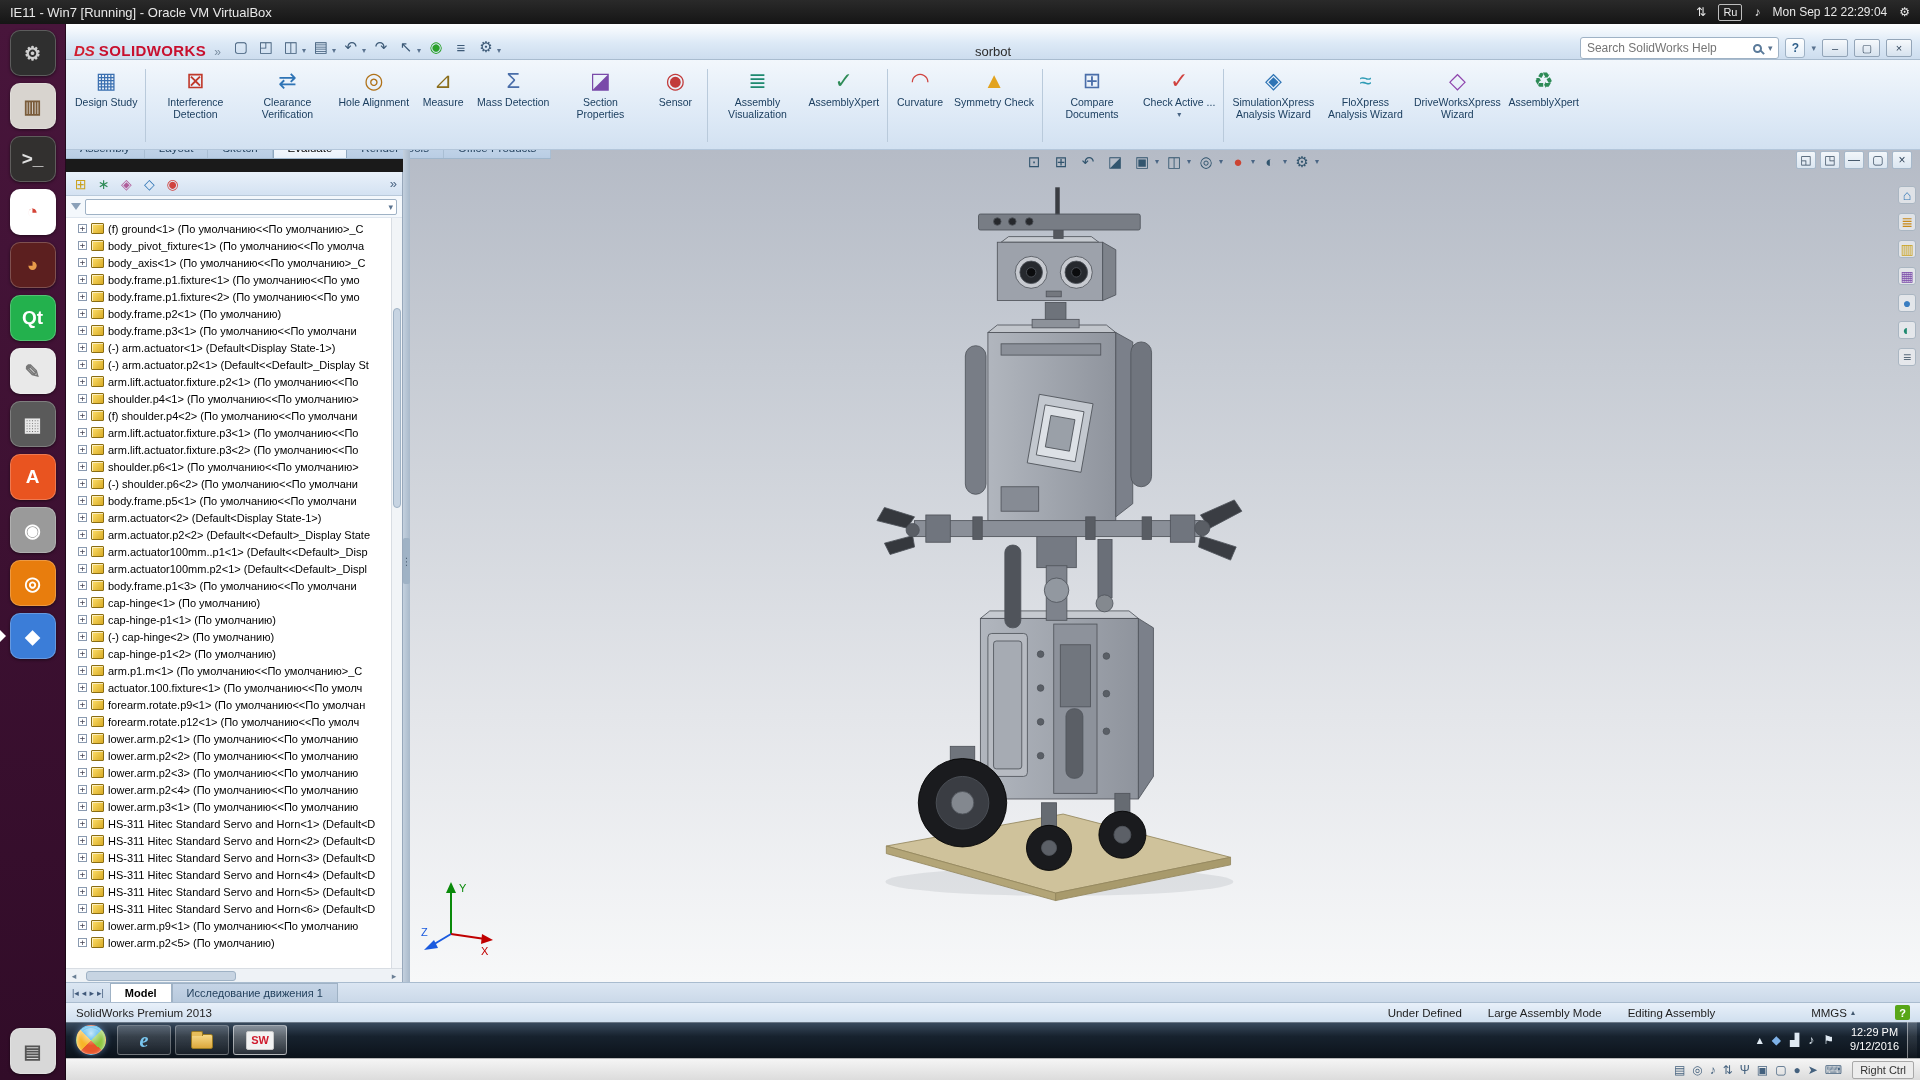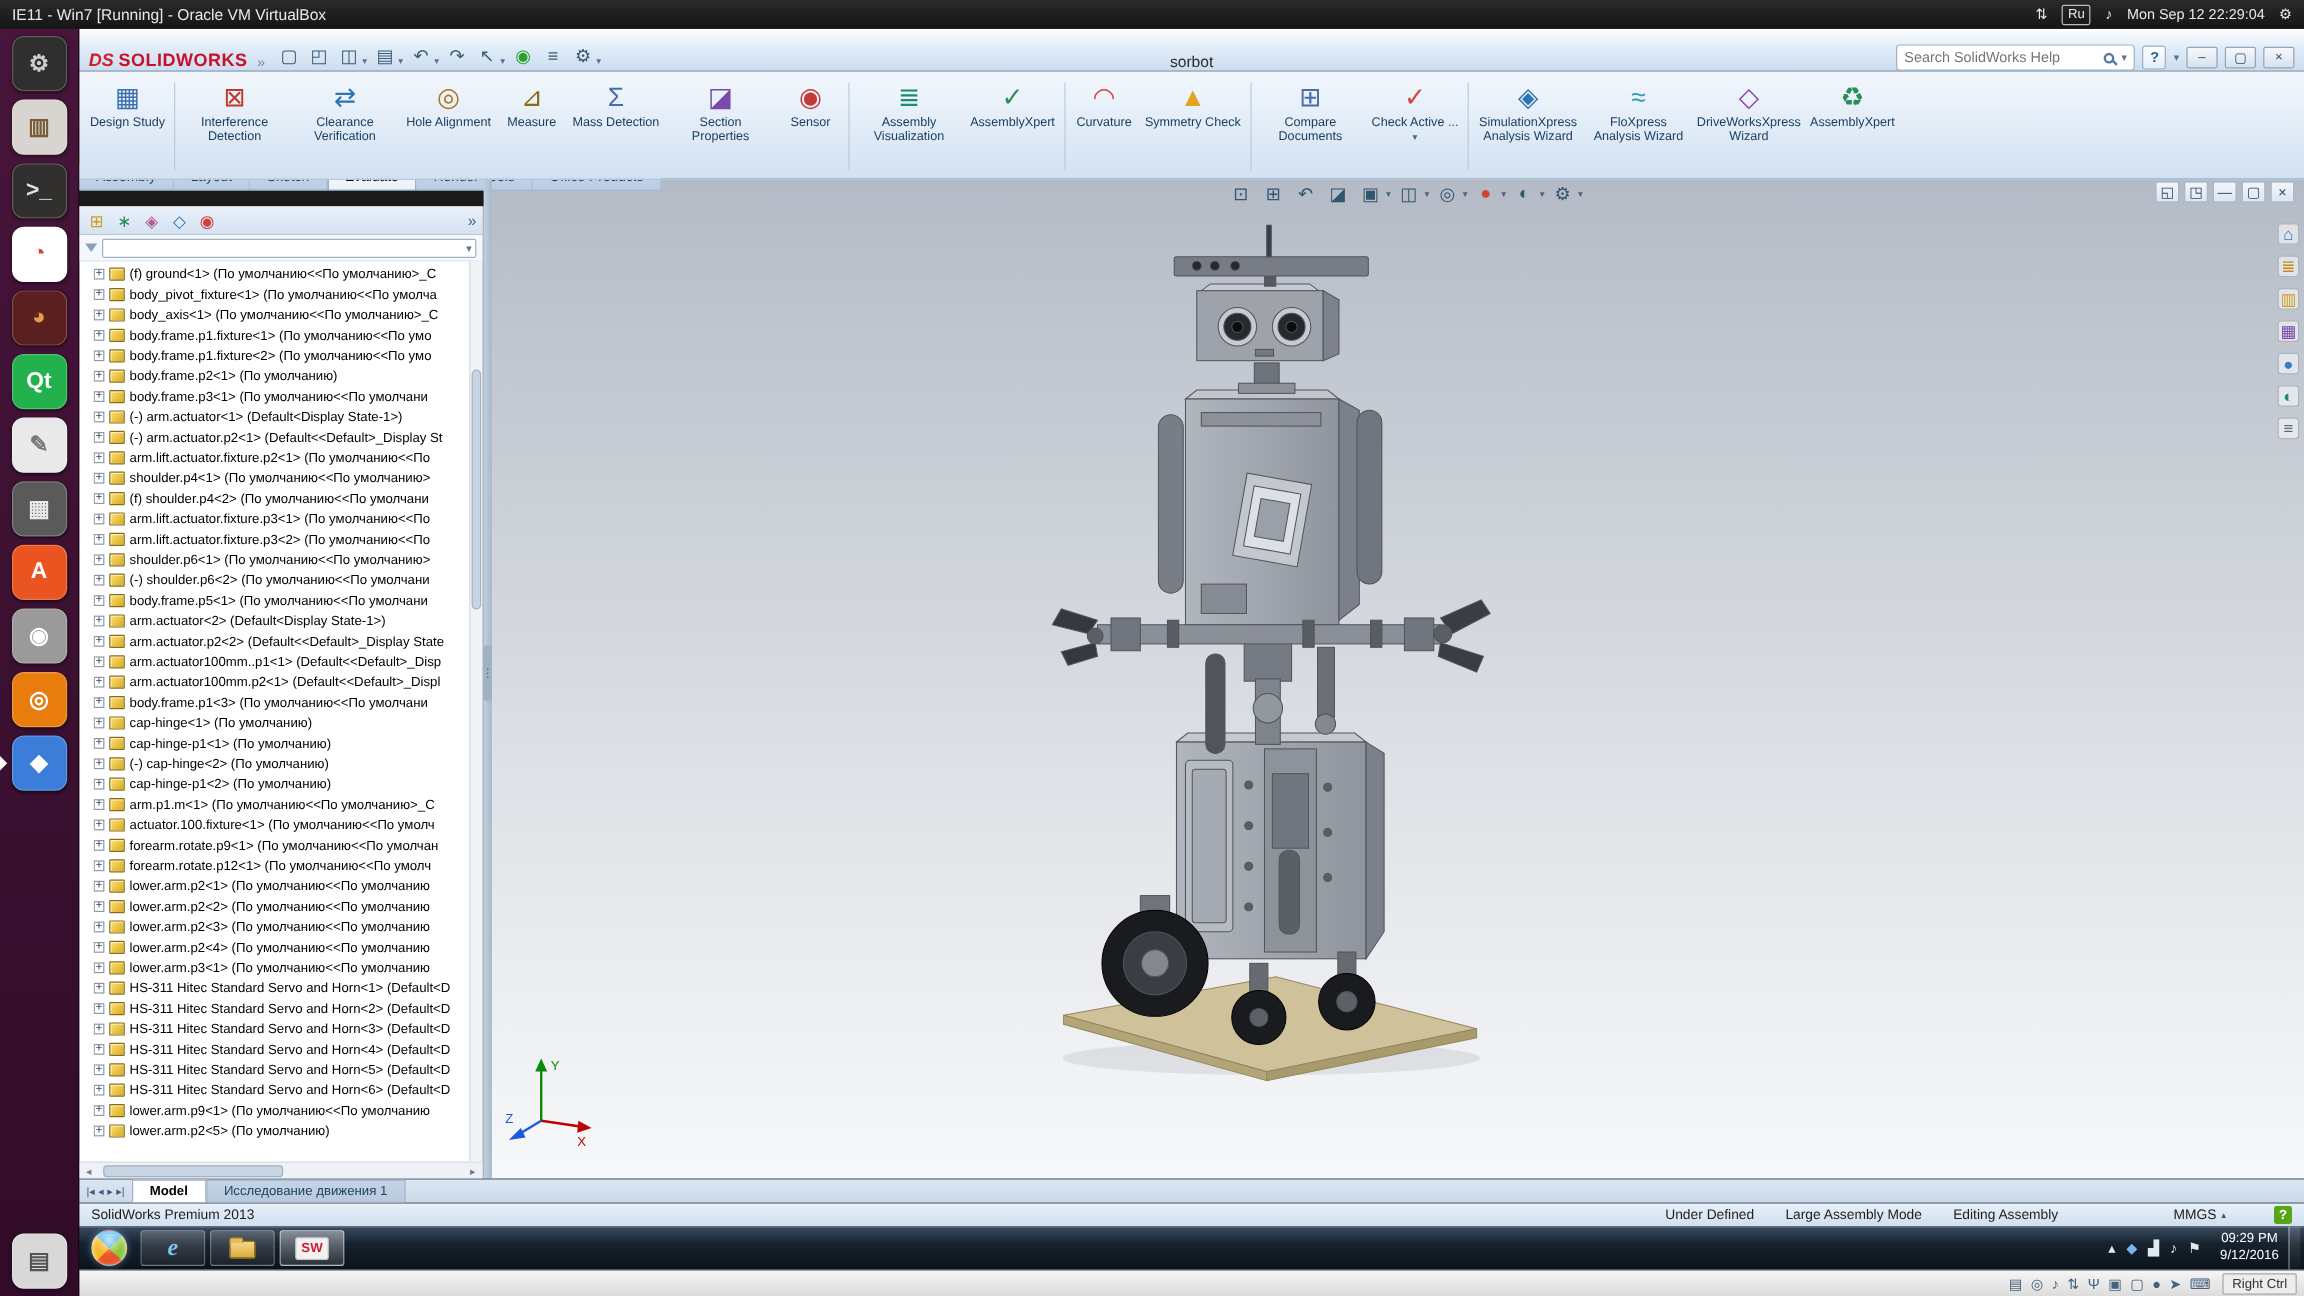--- a/index.html
+++ b/index.html
@@ -745,21 +745,21 @@
       </div>
     </div>
   <div class="tray">
       <span class="tray-icon">▴</span>
       <span class="tray-icon" style="color: rgb(127, 178, 232);">◆</span>
       <span class="tray-icon">▟</span>
       <span class="tray-icon">♪</span>
       <span class="tray-icon">⚑</span>
     </div>
   <div class="tb-clock">
-    <div>09:29 PM</div>
+    <div>12:29 PM</div>
     <div>9/12/2016</div>
   </div>
   <div class="show-desktop"></div>
 </div>
 
 <div class="vbox-bar">
   <div class="vb-icons">
       <span class="vb-icon">▤</span>
       <span class="vb-icon">◎</span>
       <span class="vb-icon">♪</span>

